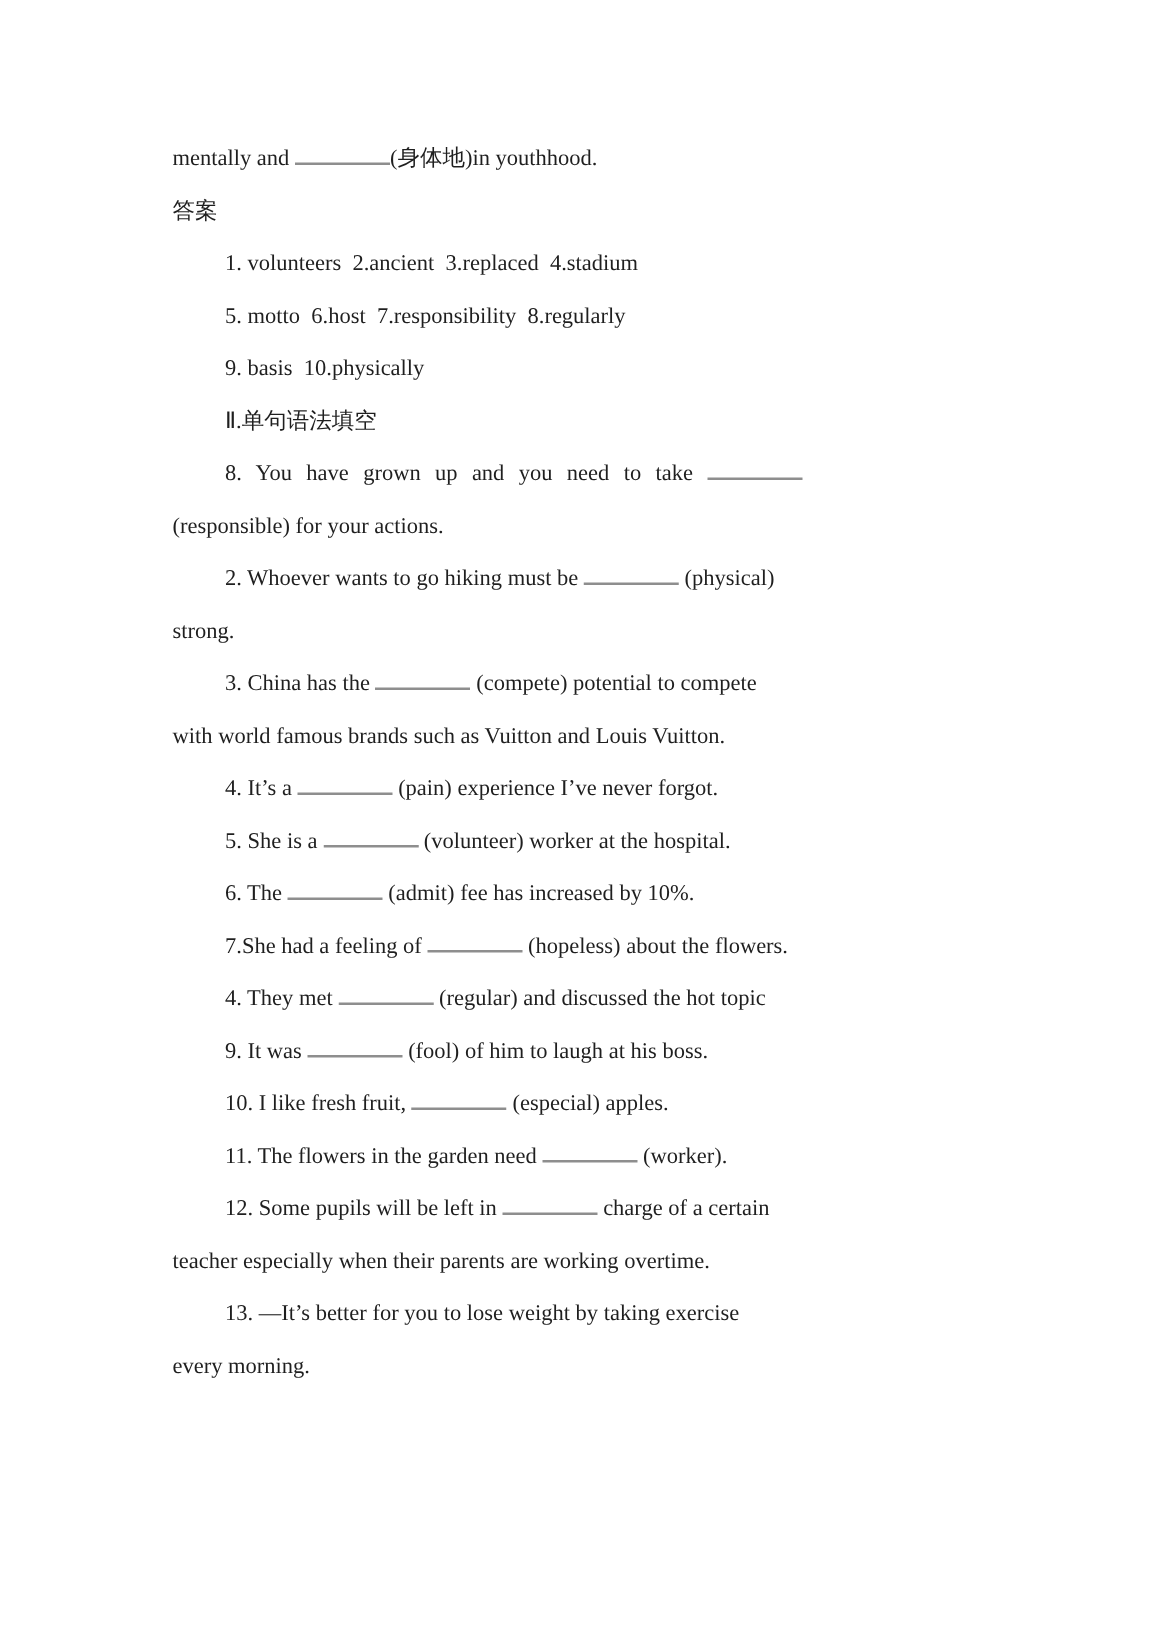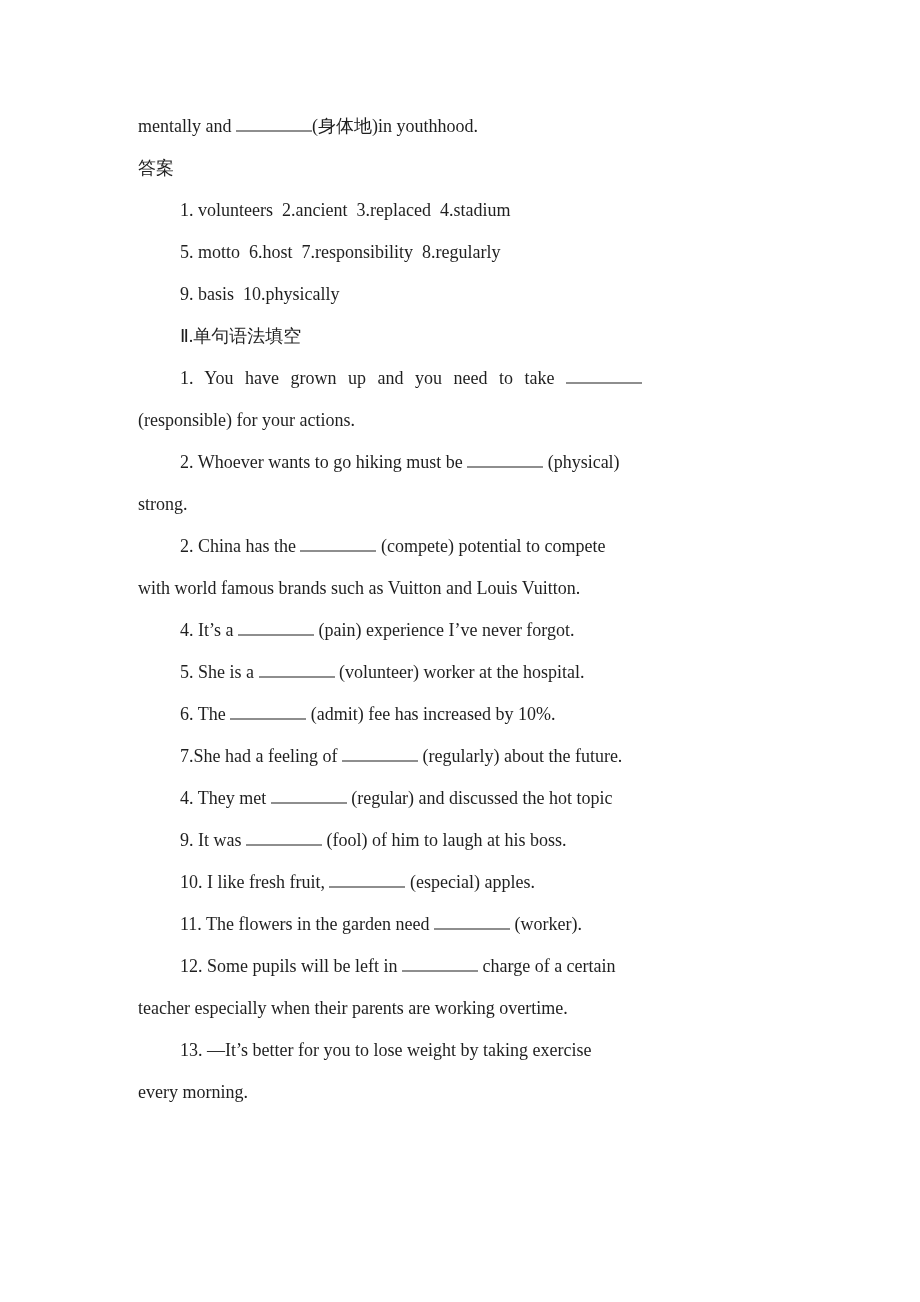--- a/index.html
+++ b/index.html
@@ -44,30 +44,30 @@
 <body>
 
 <div class="page">
   <div class="doc">
       <div class="line"><span>mentally and </span><span class="blank"></span><span>(身体地)in youthhood.</span></div>
       <div class="line center"><span>答案</span></div>
       <div class="line indent"><span>1. volunteers  2.ancient  3.replaced  4.stadium</span></div>
       <div class="line indent"><span>5. motto  6.host  7.responsibility  8.regularly</span></div>
       <div class="line indent"><span>9. basis  10.physically</span></div>
       <div class="line indent"><span>Ⅱ.单句语法填空</span></div>
-      <div class="line indent wide"><span>1. You have grown up and you need to take </span><span class="blank"></span></div>
+      <div class="line indent wide"><span>8. You have grown up and you need to take </span><span class="blank"></span></div>
       <div class="line"><span>(responsible) for your actions.</span></div>
       <div class="line indent"><span>2. Whoever wants to go hiking must be </span><span class="blank"></span><span> (physical)</span></div>
       <div class="line"><span>strong.</span></div>
-      <div class="line indent"><span>2. China has the </span><span class="blank"></span><span> (compete) potential to compete</span></div>
+      <div class="line indent"><span>3. China has the </span><span class="blank"></span><span> (compete) potential to compete</span></div>
       <div class="line"><span>with world famous brands such as Vuitton and Louis Vuitton.</span></div>
       <div class="line indent"><span>4. It’s a </span><span class="blank"></span><span> (pain) experience I’ve never forgot.</span></div>
       <div class="line indent"><span>5. She is a </span><span class="blank"></span><span> (volunteer) worker at the hospital.</span></div>
       <div class="line indent"><span>6. The </span><span class="blank"></span><span> (admit) fee has increased by 10%.</span></div>
-      <div class="line indent"><span>7.She had a feeling of </span><span class="blank"></span><span> (regularly) about the future.</span></div>
+      <div class="line indent"><span>7.She had a feeling of </span><span class="blank"></span><span> (hopeless) about the flowers.</span></div>
       <div class="line indent"><span>4. They met </span><span class="blank"></span><span> (regular) and discussed the hot topic</span></div>
       <div class="line indent"><span>9. It was </span><span class="blank"></span><span> (fool) of him to laugh at his boss.</span></div>
       <div class="line indent"><span>10. I like fresh fruit, </span><span class="blank"></span><span> (especial) apples.</span></div>
       <div class="line indent"><span>11. The flowers in the garden need </span><span class="blank"></span><span> (worker).</span></div>
       <div class="line indent"><span>12. Some pupils will be left in </span><span class="blank"></span><span> charge of a certain</span></div>
       <div class="line"><span>teacher especially when their parents are working overtime.</span></div>
       <div class="line indent"><span>13. —It’s better for you to lose weight by taking exercise</span></div>
       <div class="line"><span>every morning.</span></div>
     </div>
 </div>

